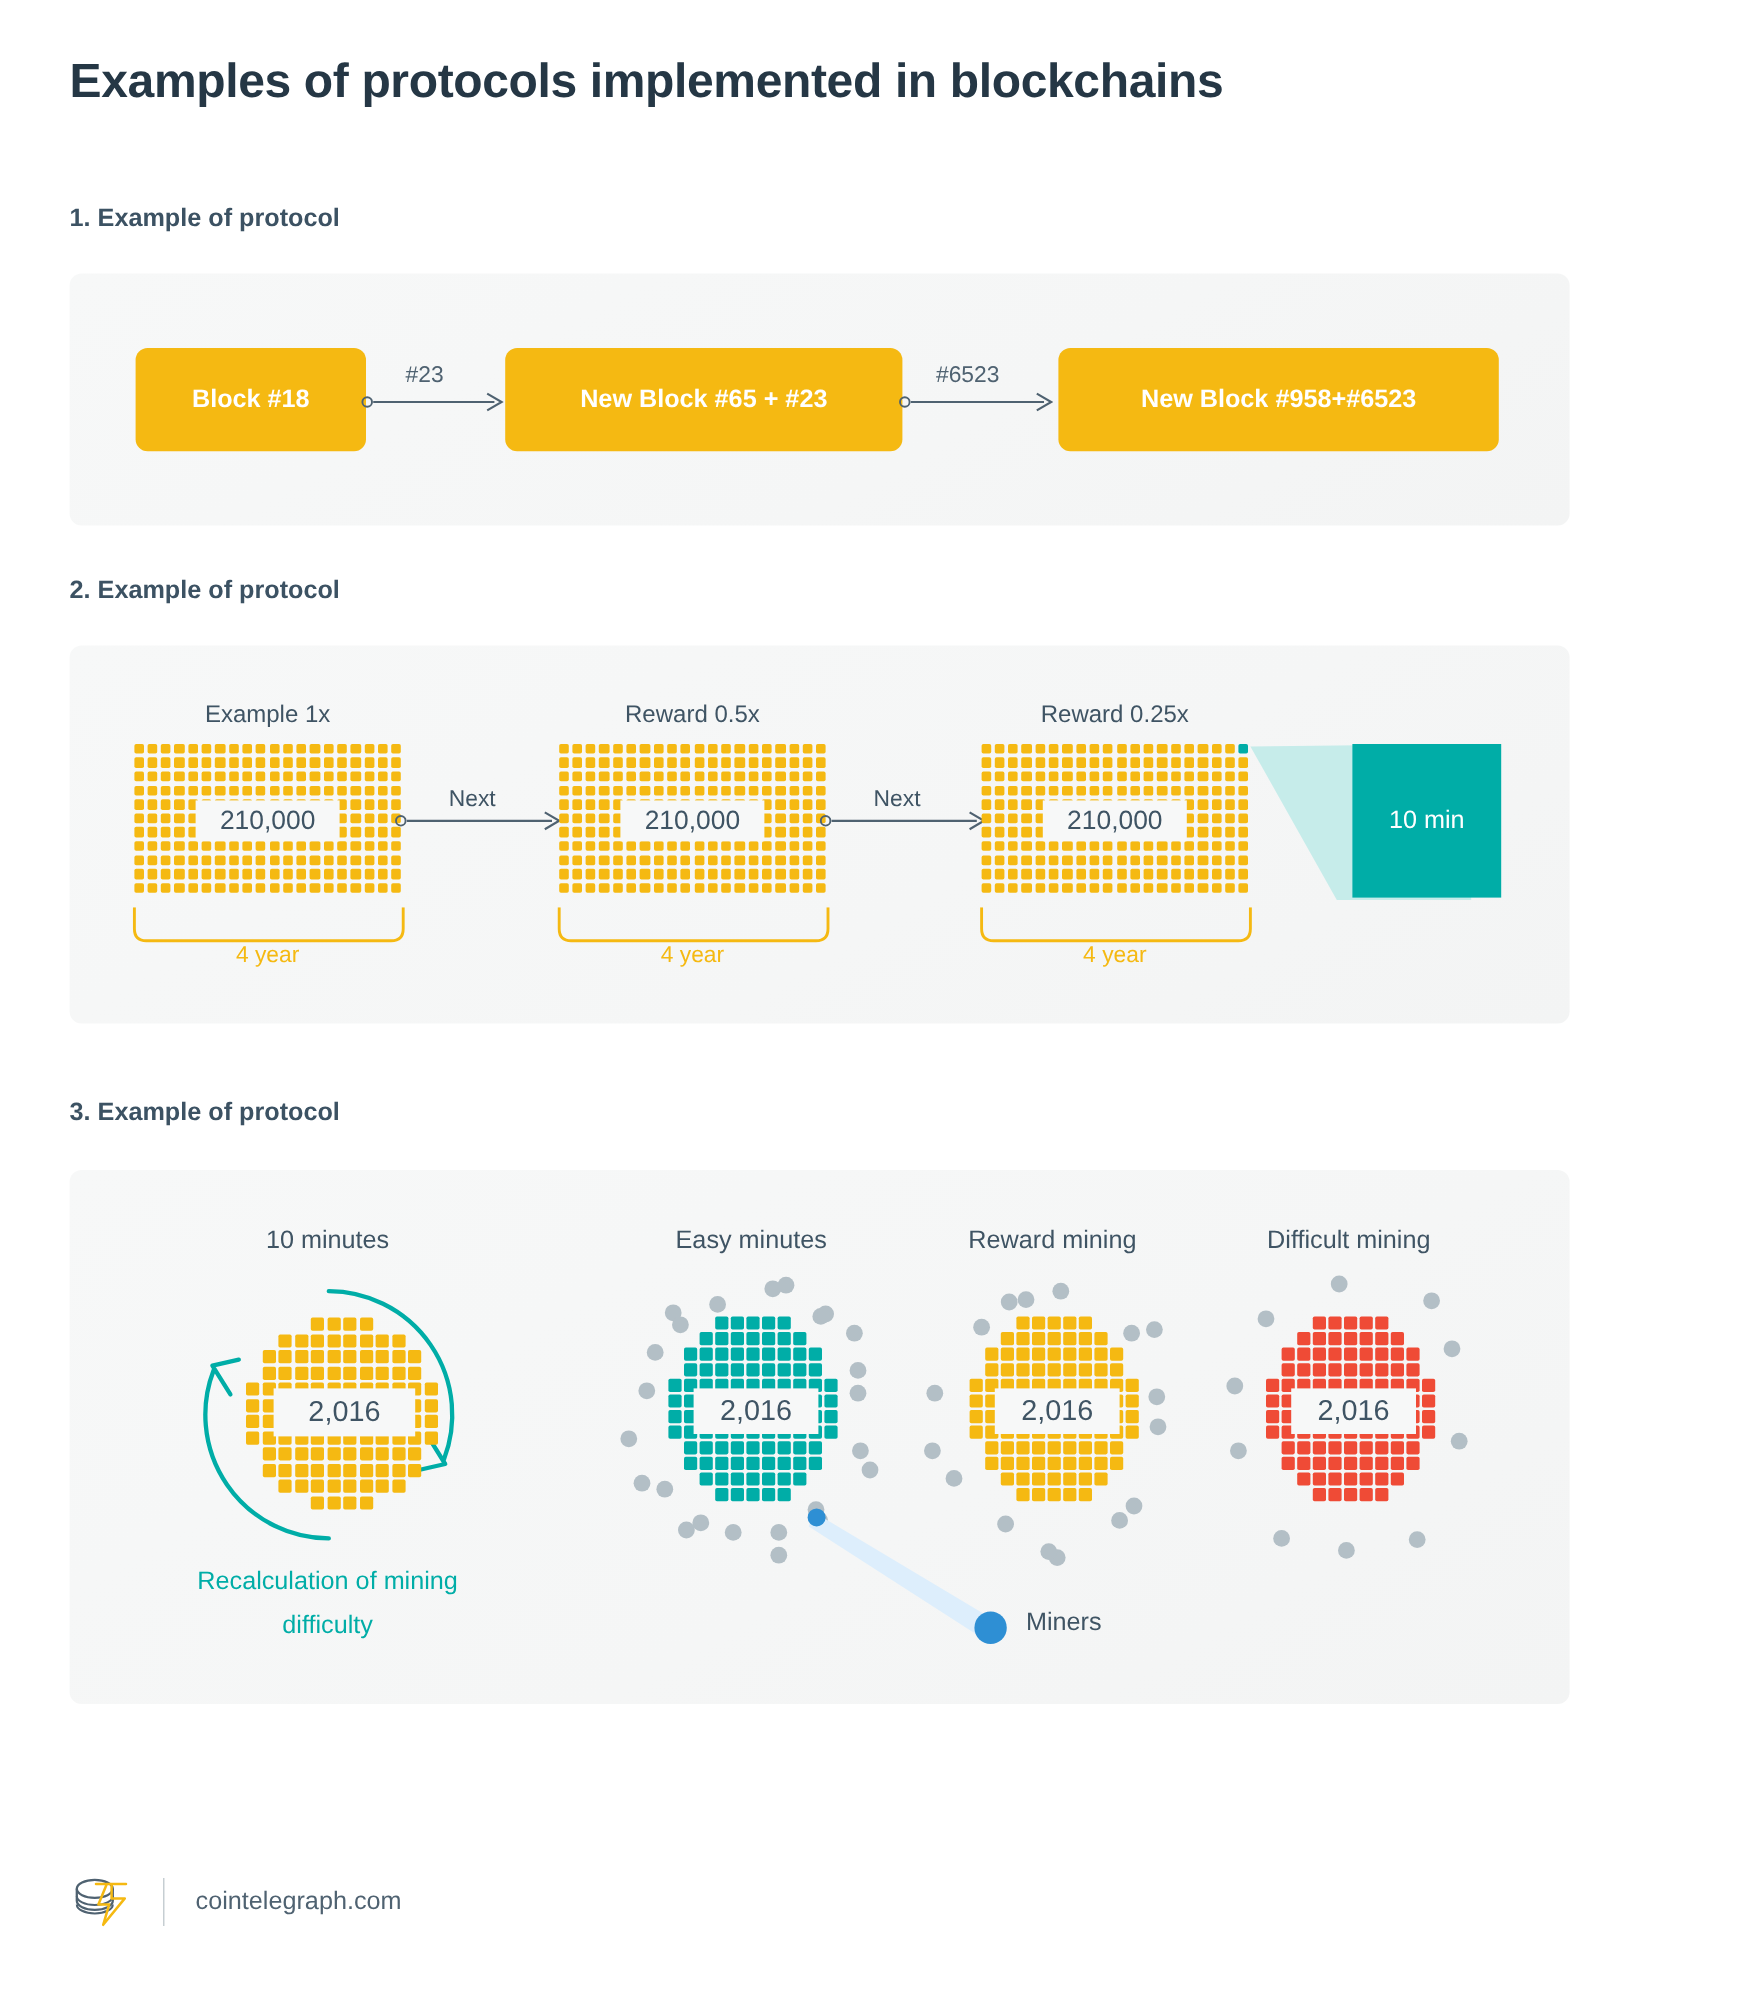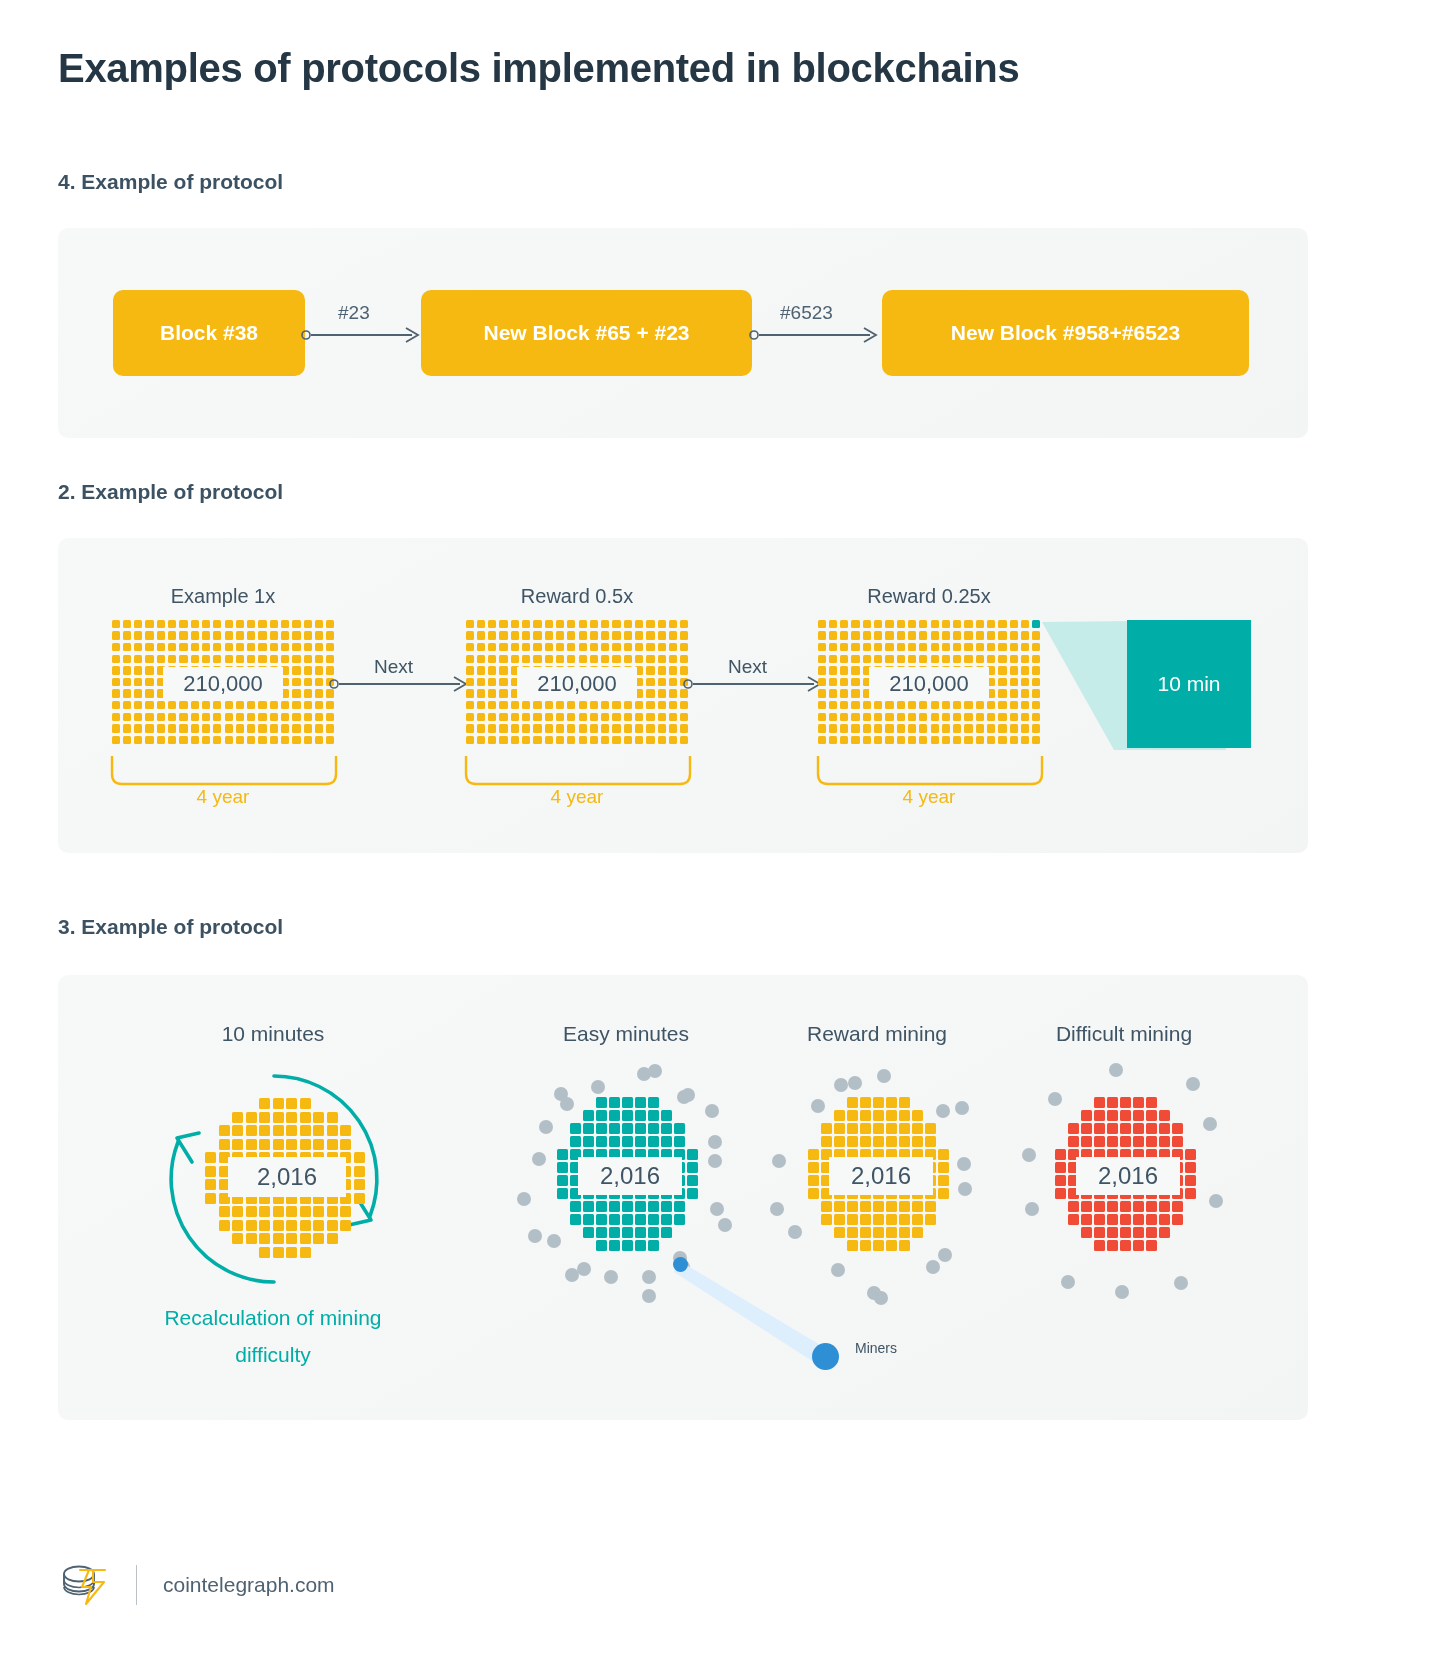--- a/index.html
+++ b/index.html
@@ -102,21 +102,21 @@
     font-size: 24px; color: #3f5464;
     display: flex; align-items: center; justify-content: center;
     white-space: nowrap;
   }
   .recalc {
     position: absolute; left: 133px; top: 1300px; width: 280px;
     font-size: 21px; color: #00ada7; text-align: center; line-height: 1.75;
   }
   .miners-label {
     position: absolute; left: 855px; top: 1340px;
-    font-size: 14px; color: #3f5464;
+    font-size: 21px; color: #3f5464;
   }
   .miner-blue {
     position: absolute; left: 812px; top: 1343px;
     width: 27px; height: 27px; border-radius: 50%; background: #2e8fd4;
   }
   .miner-blue-small {
     position: absolute; left: 673px; top: 1257px;
     width: 15px; height: 15px; border-radius: 50%; background: #2e8fd4;
   }
 
@@ -125,24 +125,24 @@
   .footer-div { width: 1px; height: 40px; background: #b9c2c8; margin: 0 26px; }
   .footer-url { font-size: 21px; color: #4f6271; }
 </style>
 </head>
 <body>
 
 <div class="page">
 
   <h1 class="main-title">Examples of protocols implemented in blockchains</h1>
 
-  <h2 class="section-title" id="sec1-title">4. Example of protocol</h2>
+  <h2 class="section-title" id="sec1-title">1. Example of protocol</h2>
   <div class="panel" id="panel1"></div>
 
-  <div class="blk" id="blk1">Block #38</div>
+  <div class="blk" id="blk1">Block #18</div>
   <div class="blk" id="blk2">New Block #65 + #23</div>
   <div class="blk" id="blk3">New Block #958+#6523</div>
 
   <div class="conn-label" id="cl1">#23</div>
   <div class="conn-label" id="cl2">#6523</div>
 
   <svg class="conn-svg" style="left:300px; top:320px;" width="130" height="30">
     <circle cx="6" cy="15" r="4" fill="none" stroke="#4f6271" stroke-width="1.6"></circle>
     <line x1="11" y1="15" x2="112" y2="15" stroke="#4f6271" stroke-width="1.8"></line>
     <path d="M106,8 L118,15 L106,22" fill="none" stroke="#4f6271" stroke-width="1.8"></path>

